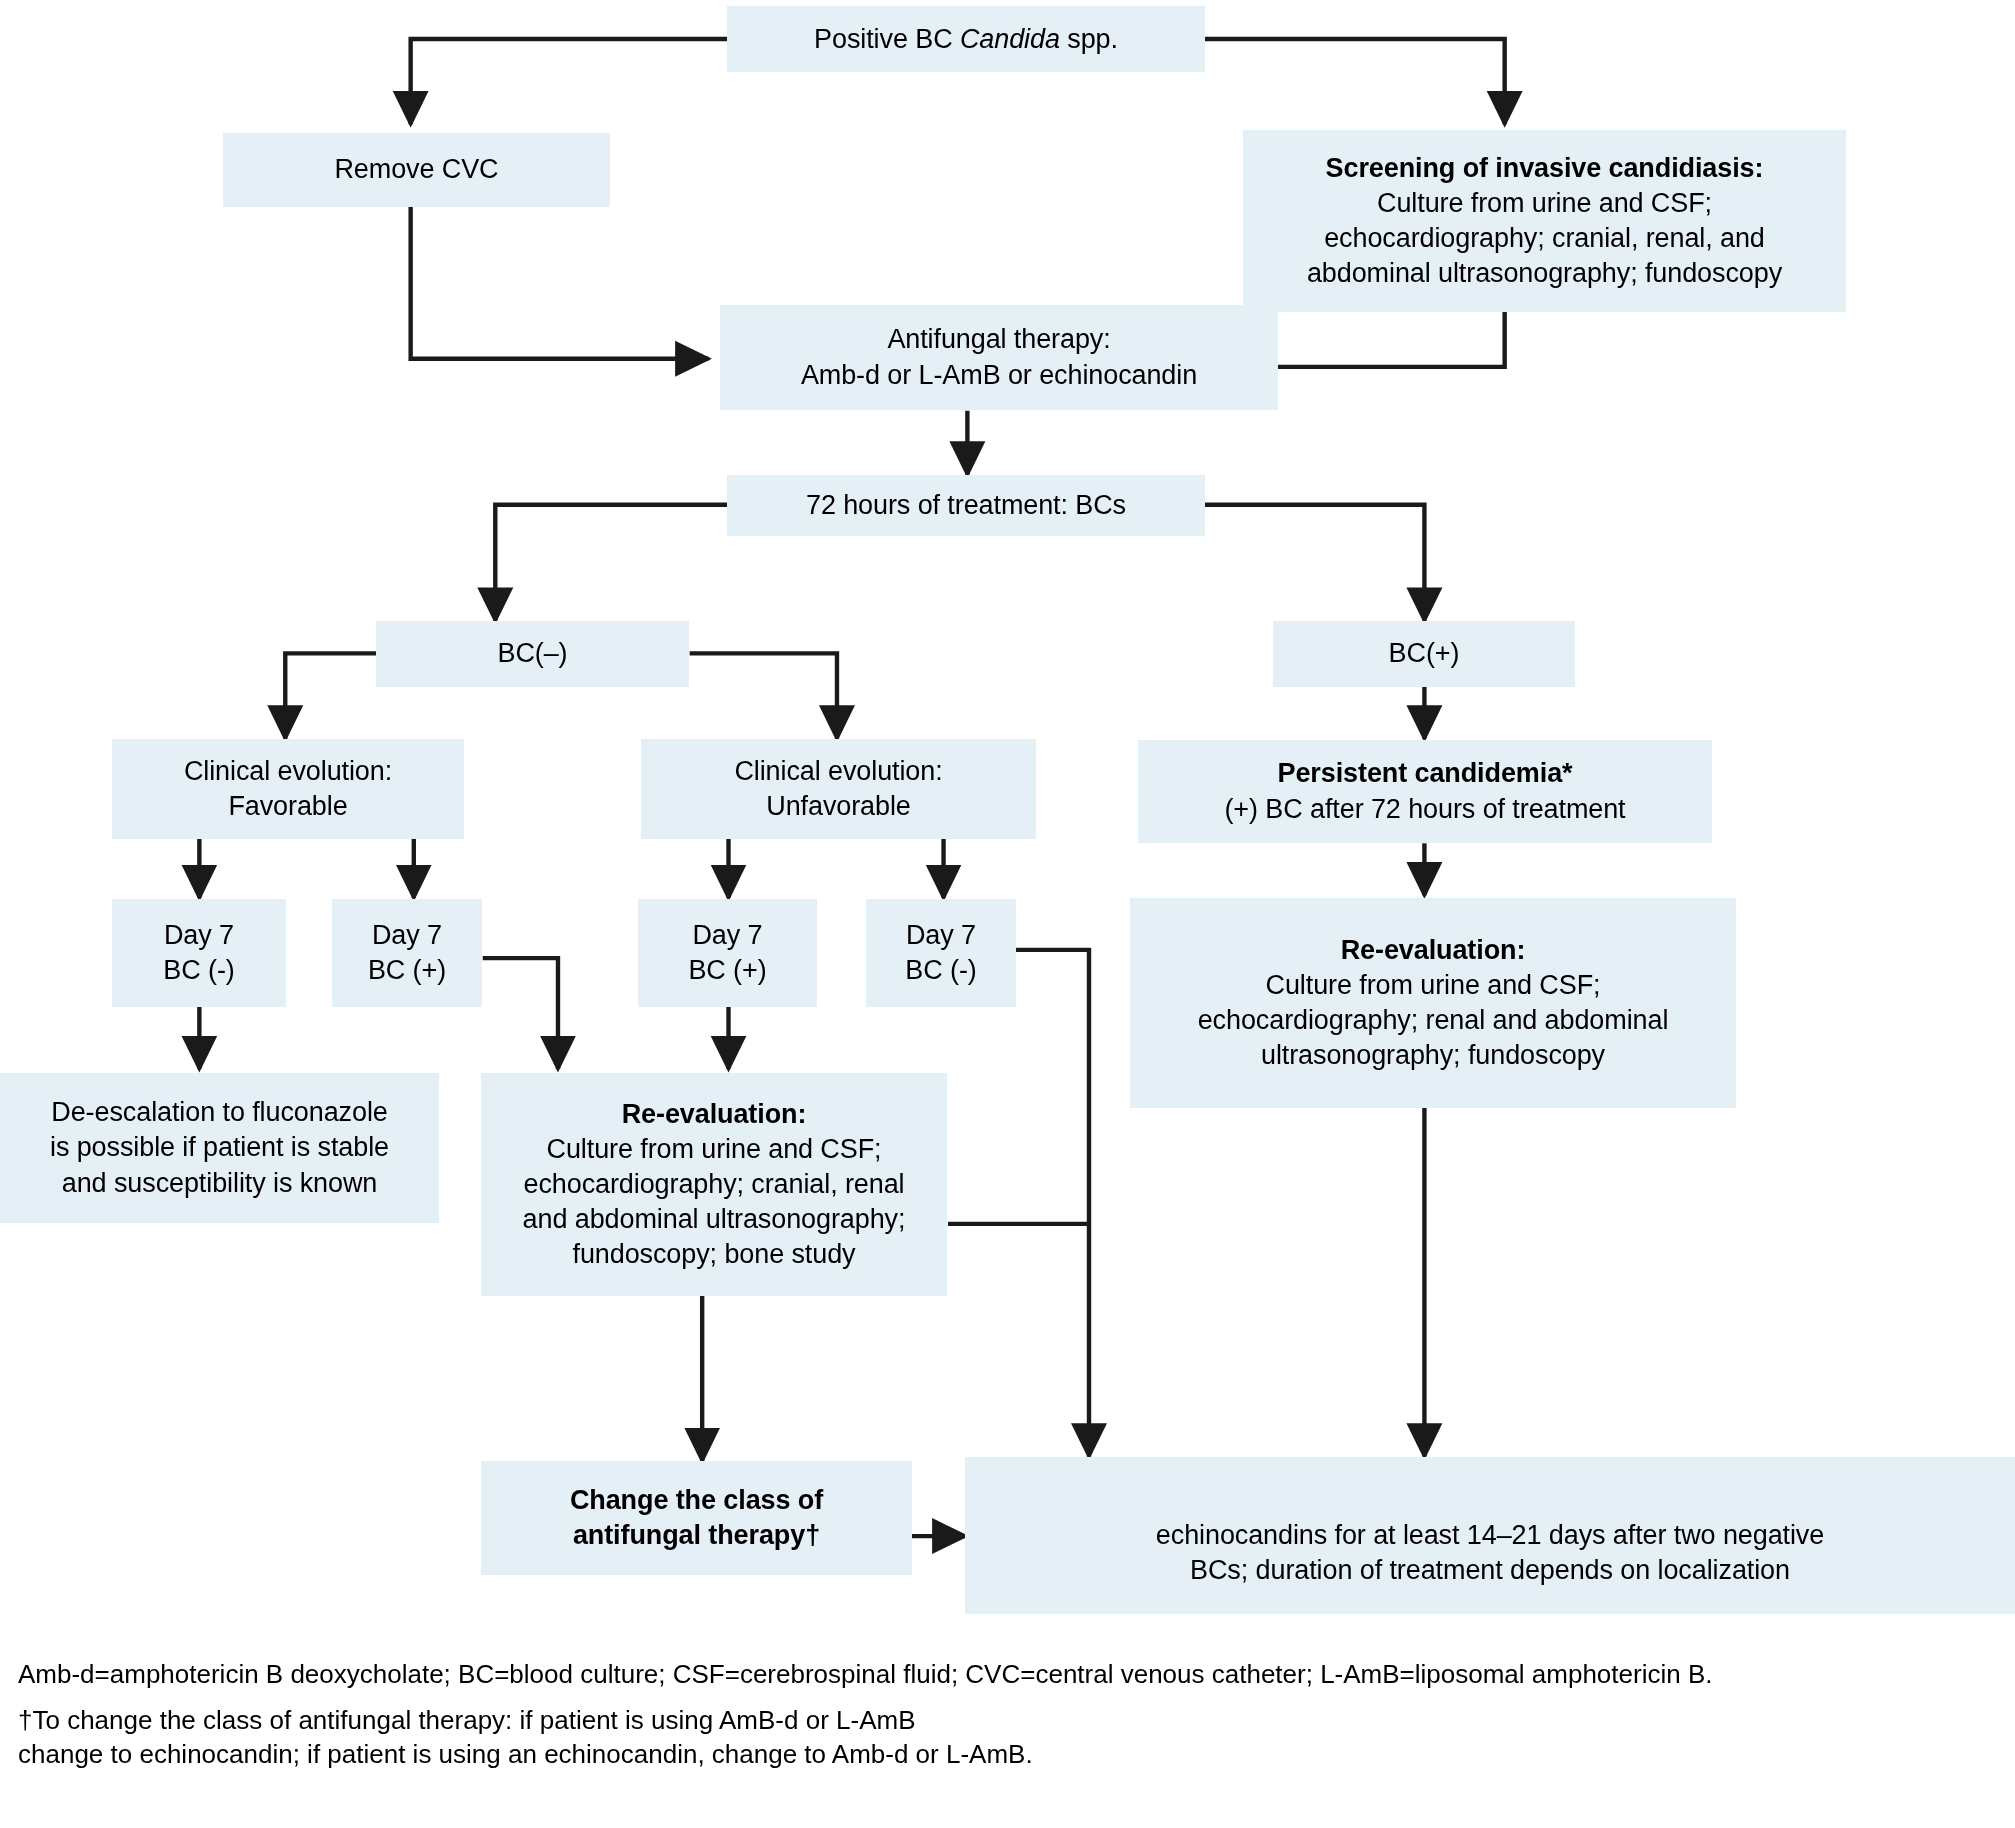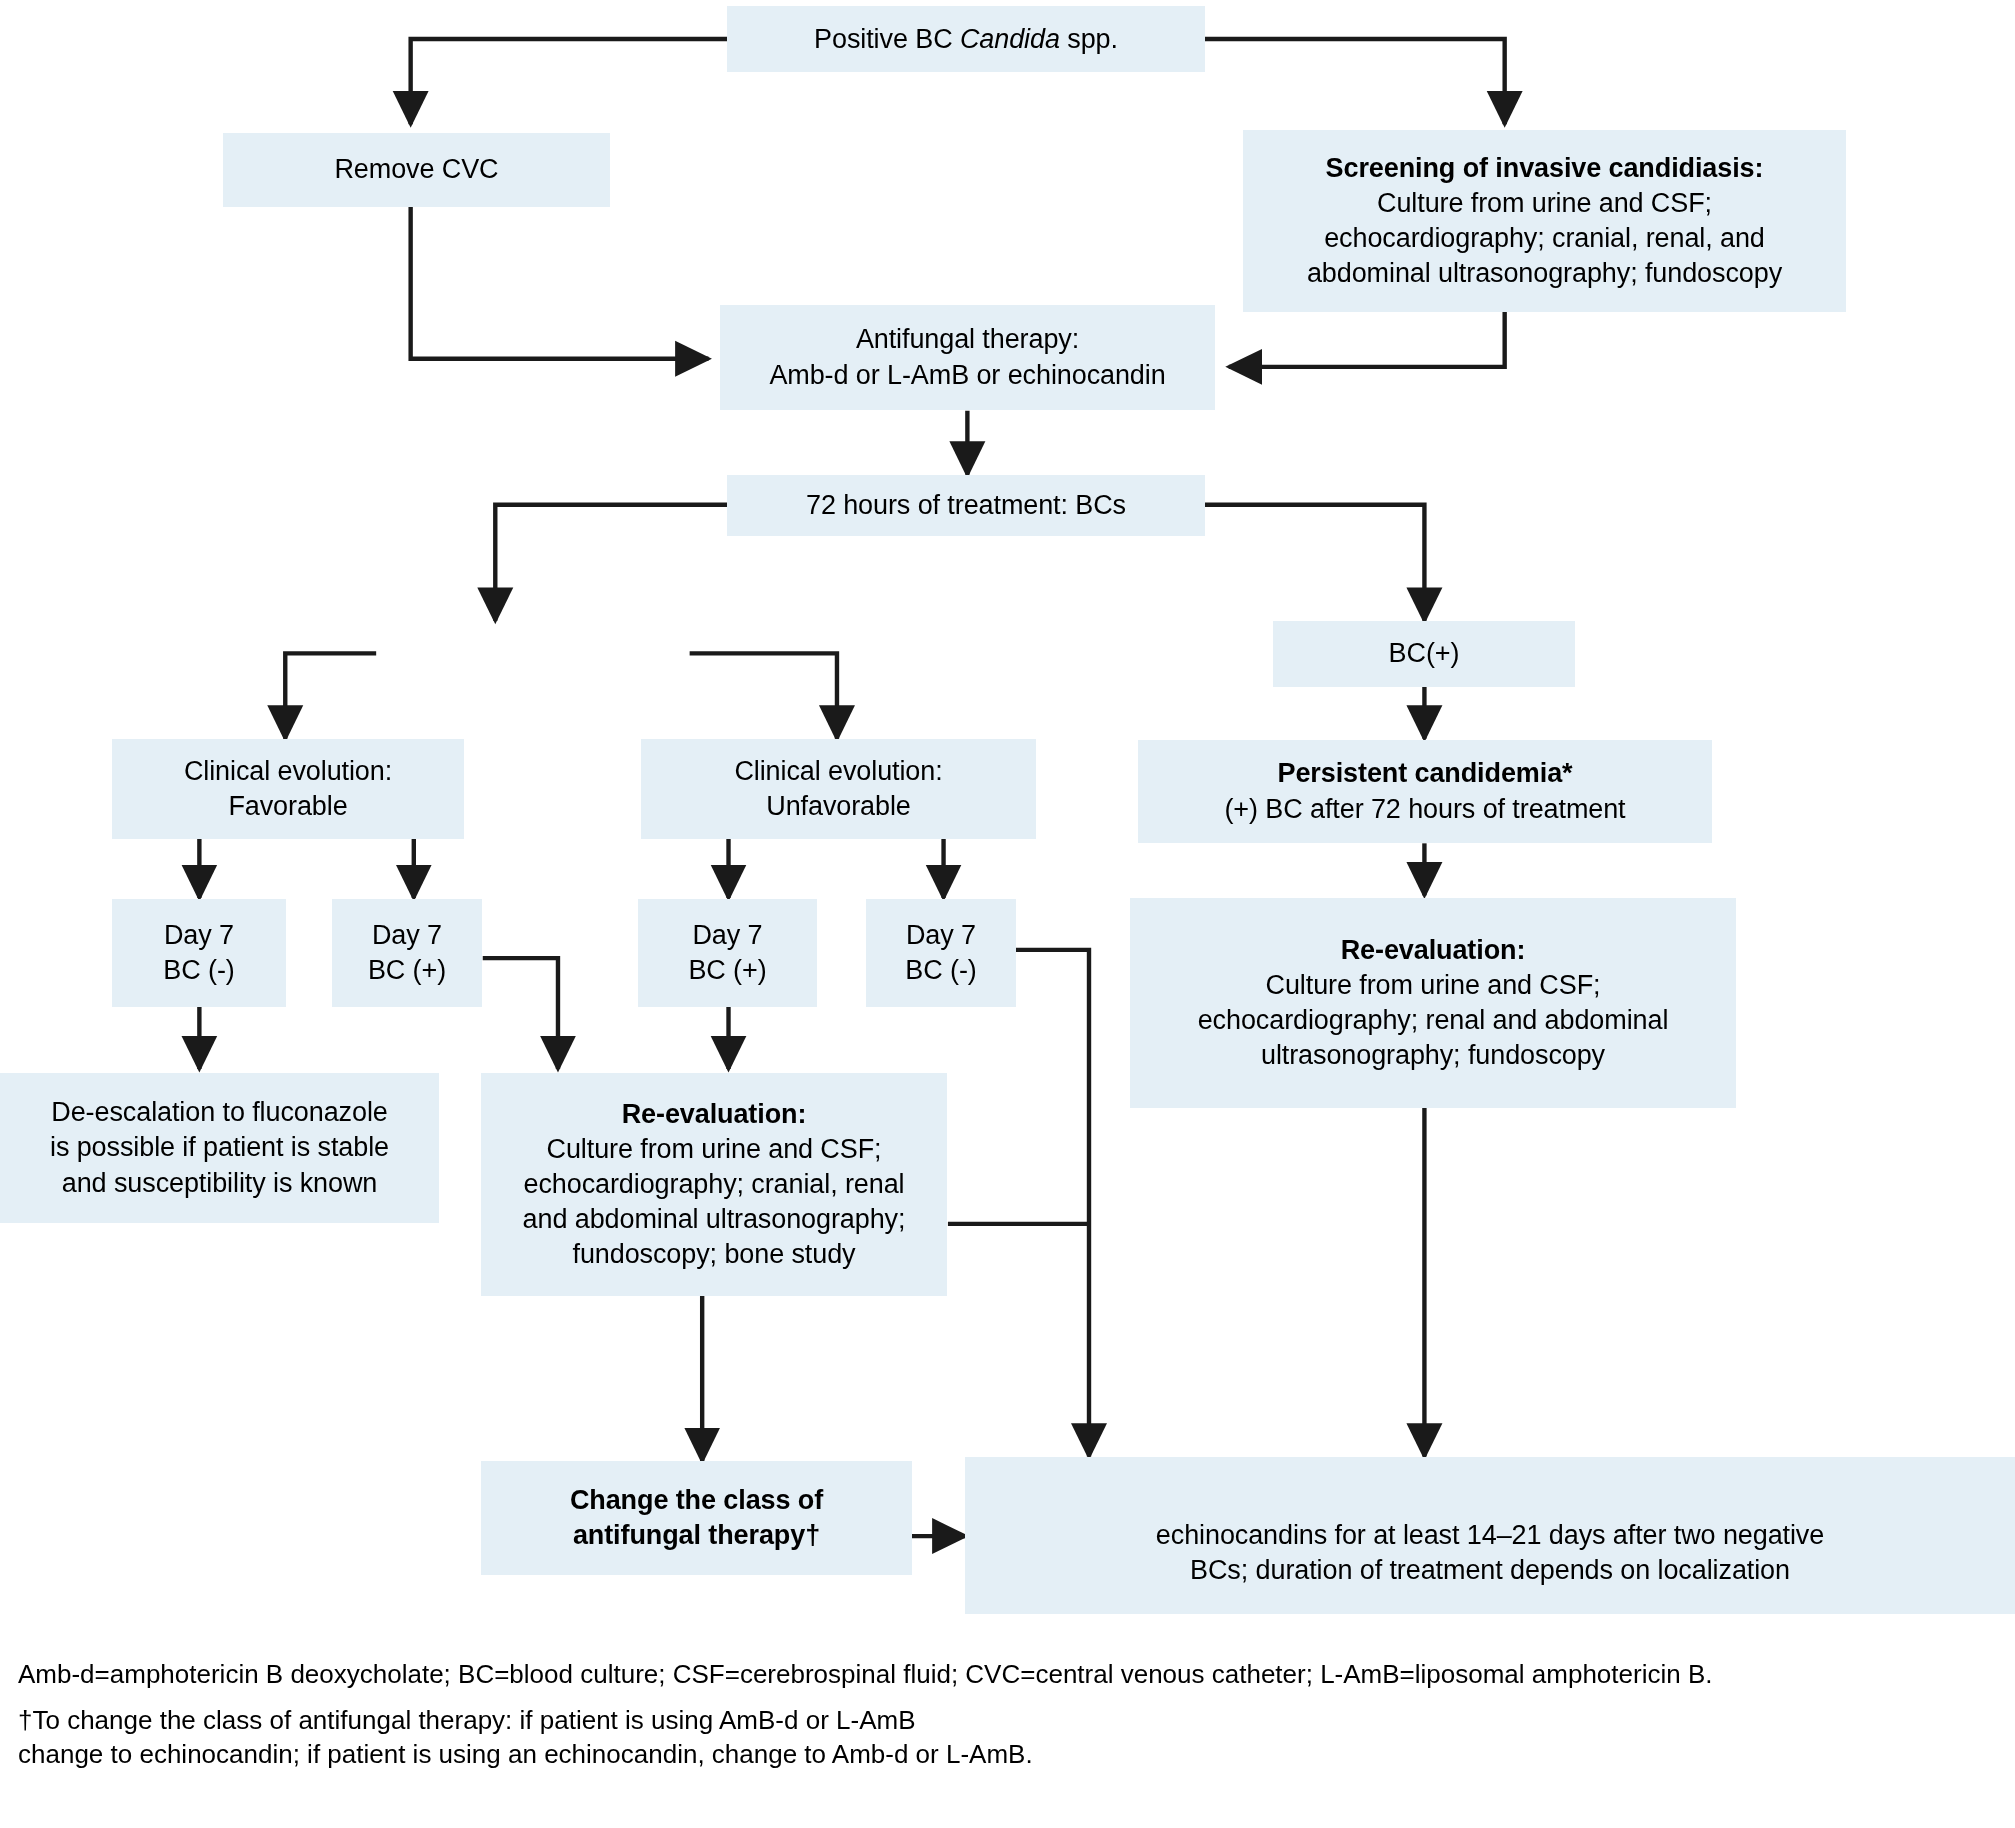--- a/index.html
+++ b/index.html
@@ -130,31 +130,34 @@
 
   <div class="node" style="left:1243px; top:130px; width:603px; height:182px;">
     <div class="txt">
       <b>Screening of invasive candidiasis:</b><br>
       <span>Culture from urine and CSF;</span><br>
       <span>echocardiography; cranial, renal, and</span><br>
       <span>abdominal ultrasonography; fundoscopy</span>
     </div>
   </div>
 
-  <div class="node" style="left:720px; top:305px; width:495px; height:105px;">
+  <div class="node" style="left:720px; top:305px; width:558px; height:105px;">
     <div class="txt">
       <span>Antifungal therapy:</span><br>
       <span>Amb-d or L-AmB or echinocandin</span>
     </div>
   </div>
 
   <div class="node" style="left:727px; top:475px; width:478px; height:61px;">
     <div class="txt">72 hours of treatment: BCs</div>
   </div>
 
+  <div class="node" style="left:376px; top:621px; width:313px; height:66px;">
+    <div class="txt">BC(–)</div>
+  </div>
 
   <div class="node" style="left:1273px; top:621px; width:302px; height:66px;">
     <div class="txt">BC(+)</div>
   </div>
 
   <div class="node" style="left:112px; top:739px; width:352px; height:100px;">
     <div class="txt">
       <span>Clinical evolution:</span><br>
       <span>Favorable</span>
     </div>

